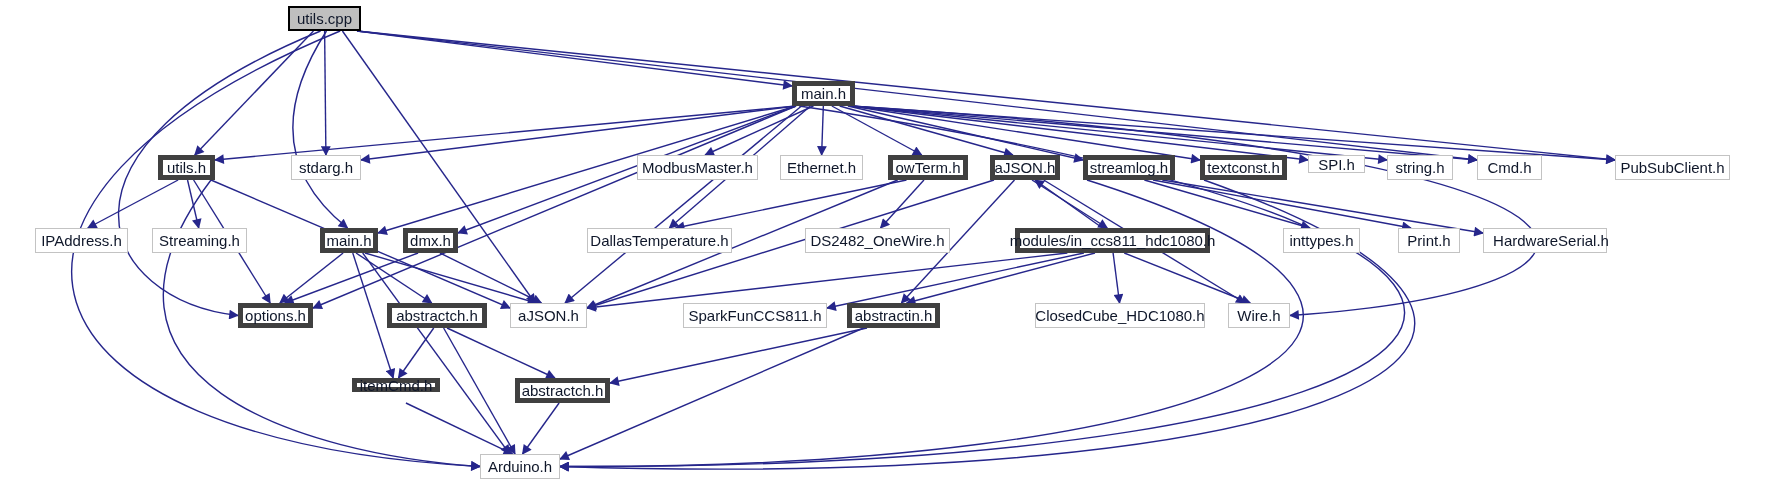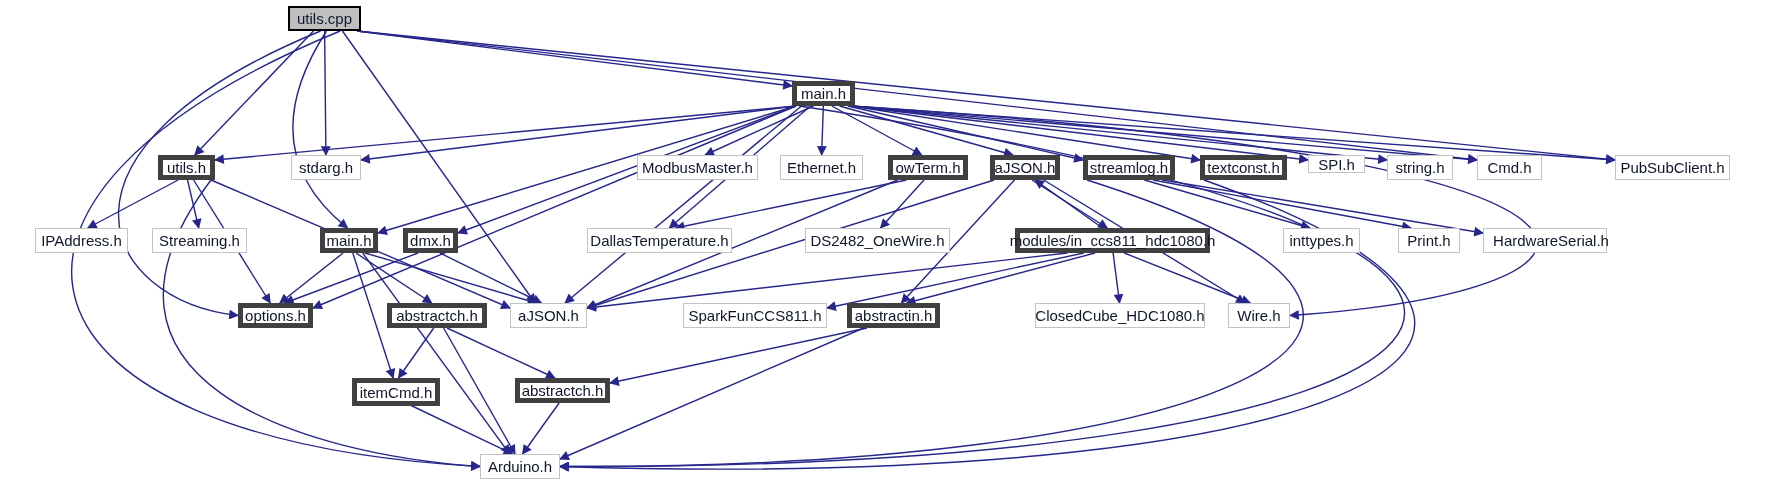--- a/index.html
+++ b/index.html
@@ -131,17 +131,17 @@
       <div class="node external" style="left: 1283px; top: 228px; width: 77px; height: 25px;">inttypes.h</div>
       <div class="node external" style="left: 1398px; top: 228px; width: 62px; height: 25px;">Print.h</div>
       <div class="node external" style="left: 1483px; top: 228px; width: 124px; height: 25px; padding-left: 12px;">HardwareSerial.h</div>
       <div class="node project" style="left: 238px; top: 303px; width: 75px; height: 25px;">options.h</div>
       <div class="node project" style="left: 387px; top: 303px; width: 100px; height: 25px;">abstractch.h</div>
       <div class="node external" style="left: 510px; top: 303px; width: 77px; height: 25px;">aJSON.h</div>
       <div class="node external" style="left: 683px; top: 303px; width: 144px; height: 25px;">SparkFunCCS811.h</div>
       <div class="node project" style="left: 847px; top: 303px; width: 93px; height: 25px;">abstractin.h</div>
       <div class="node external" style="left: 1035px; top: 303px; width: 170px; height: 25px;">ClosedCube_HDC1080.h</div>
       <div class="node external" style="left: 1228px; top: 303px; width: 62px; height: 25px;">Wire.h</div>
-      <div class="node project" style="left: 352px; top: 378px; width: 88px; height: 28px;">itemCmd.h</div>
+      <div class="node project" style="left: 352px; top: 378px; width: 88px; height: 14px;">itemCmd.h</div>
       <div class="node project" style="left: 515px; top: 378px; width: 95px; height: 25px;">abstractch.h</div>
       <div class="node external" style="left: 480px; top: 454px; width: 80px; height: 25px;">Arduino.h</div>
     </div>
 </div>
 
 </body></html>

